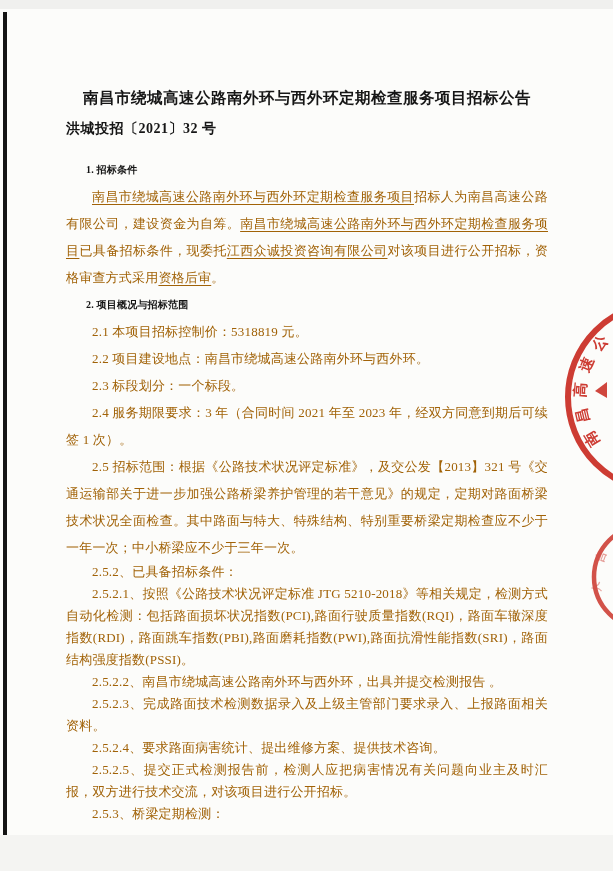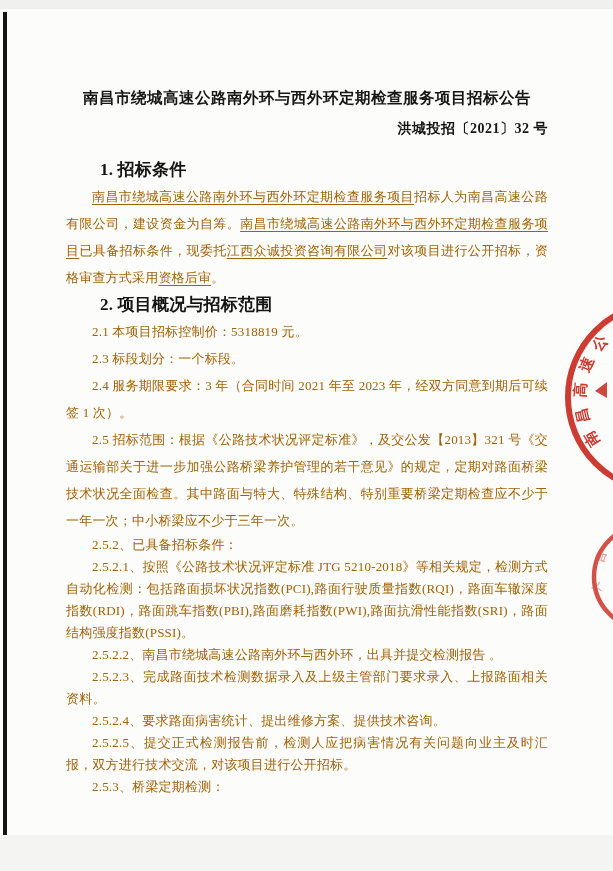--- a/index.html
+++ b/index.html
@@ -18,28 +18,28 @@
   .content{
     position:absolute;left:66px;top:86px;width:482px;
     color:#1d1d1d;
   }
   .doc-title{
     margin:0;font-size:15.5px;font-weight:700;line-height:24px;
     text-align:center;letter-spacing:.5px;color:#161616;
   }
   .doc-number{
     margin:8px 0 0 0;font-size:14px;font-weight:700;line-height:22px;
-    text-align:right;letter-spacing:.5px;color:#161616;
+    text-align:left;letter-spacing:.5px;color:#161616;
   }
   .doc-body{margin-top:16px;}
   .para{
     margin:0;text-indent:2em;text-align:justify;
     font-size:13px;letter-spacing:.2px;color:#a16207;
   }
-  .hd{font-weight:700;font-size:17px;color:#141414;}
+  .hd{font-weight:700;font-size:10px;color:#141414;}
   .lh-a{line-height:27px;}
   .lh-b{line-height:22px;}
   .u{text-decoration:underline;text-underline-offset:3px;text-decoration-thickness:1px;}
   .seal-svg{position:absolute;left:0;top:0;pointer-events:none;}
   .seal-text{font-family:"Liberation Serif","DejaVu Serif",serif;font-weight:700;}
 </style>
 </head>
 <body>
 
 <div class="page">
@@ -49,20 +49,21 @@
   <div class="edge-bottom"></div>
 
   <div class="content">
     <p class="doc-title">南昌市绕城高速公路南外环与西外环定期检查服务项目招标公告</p>
     <p class="doc-number">洪城投招〔2021〕32 号</p>
     <div class="doc-body">
         <p class="para hd lh-a"><span>1. 招标条件</span></p>
         <p class="para lh-a"><span class="u">南昌市绕城高速公路南外环与西外环定期检查服务项目</span><span>招标人为南昌高速公路有限公司，建设资金为自筹。</span><span class="u">南昌市绕城高速公路南外环与西外环定期检查服务项目</span><span>已具备招标条件，现委托</span><span class="u">江西众诚投资咨询有限公司</span><span>对该项目进行公开招标，资格审查方式采用</span><span class="u">资格后审</span><span>。</span></p>
         <p class="para hd lh-a"><span>2. 项目概况与招标范围</span></p>
         <p class="para lh-a"><span>2.1 本项目招标控制价：5318819 元。</span></p>
+        <p class="para lh-a"><span>2.2 项目建设地点：南昌市绕城高速公路南外环与西外环。</span></p>
         <p class="para lh-a"><span>2.3 标段划分：一个标段。</span></p>
         <p class="para lh-a"><span>2.4 服务期限要求：3 年（合同时间 2021 年至 2023 年，经双方同意到期后可续签 1 次）。</span></p>
         <p class="para lh-a"><span>2.5 招标范围：根据《公路技术状况评定标准》，及交公发【2013】321 号《交通运输部关于进一步加强公路桥梁养护管理的若干意见》的规定，定期对路面桥梁技术状况全面检查。其中路面与特大、特殊结构、特别重要桥梁定期检查应不少于一年一次；中小桥梁应不少于三年一次。</span></p>
         <p class="para lh-b"><span>2.5.2、已具备招标条件：</span></p>
         <p class="para lh-b"><span>2.5.2.1、按照《公路技术状况评定标准 JTG 5210-2018》等相关规定，检测方式自动化检测：包括路面损坏状况指数(PCI),路面行驶质量指数(RQI)，路面车辙深度指数(RDI)，路面跳车指数(PBI),路面磨耗指数(PWI),路面抗滑性能指数(SRI)，路面结构强度指数(PSSI)。</span></p>
         <p class="para lh-b"><span>2.5.2.2、南昌市绕城高速公路南外环与西外环，出具并提交检测报告 。</span></p>
         <p class="para lh-b"><span>2.5.2.3、完成路面技术检测数据录入及上级主管部门要求录入、上报路面相关资料。</span></p>
         <p class="para lh-b"><span>2.5.2.4、要求路面病害统计、提出维修方案、提供技术咨询。</span></p>
         <p class="para lh-b"><span>2.5.2.5、提交正式检测报告前，检测人应把病害情况有关问题向业主及时汇报，双方进行技术交流，对该项目进行公开招标。</span></p>
         <p class="para lh-b"><span>2.5.3、桥梁定期检测：</span></p>

